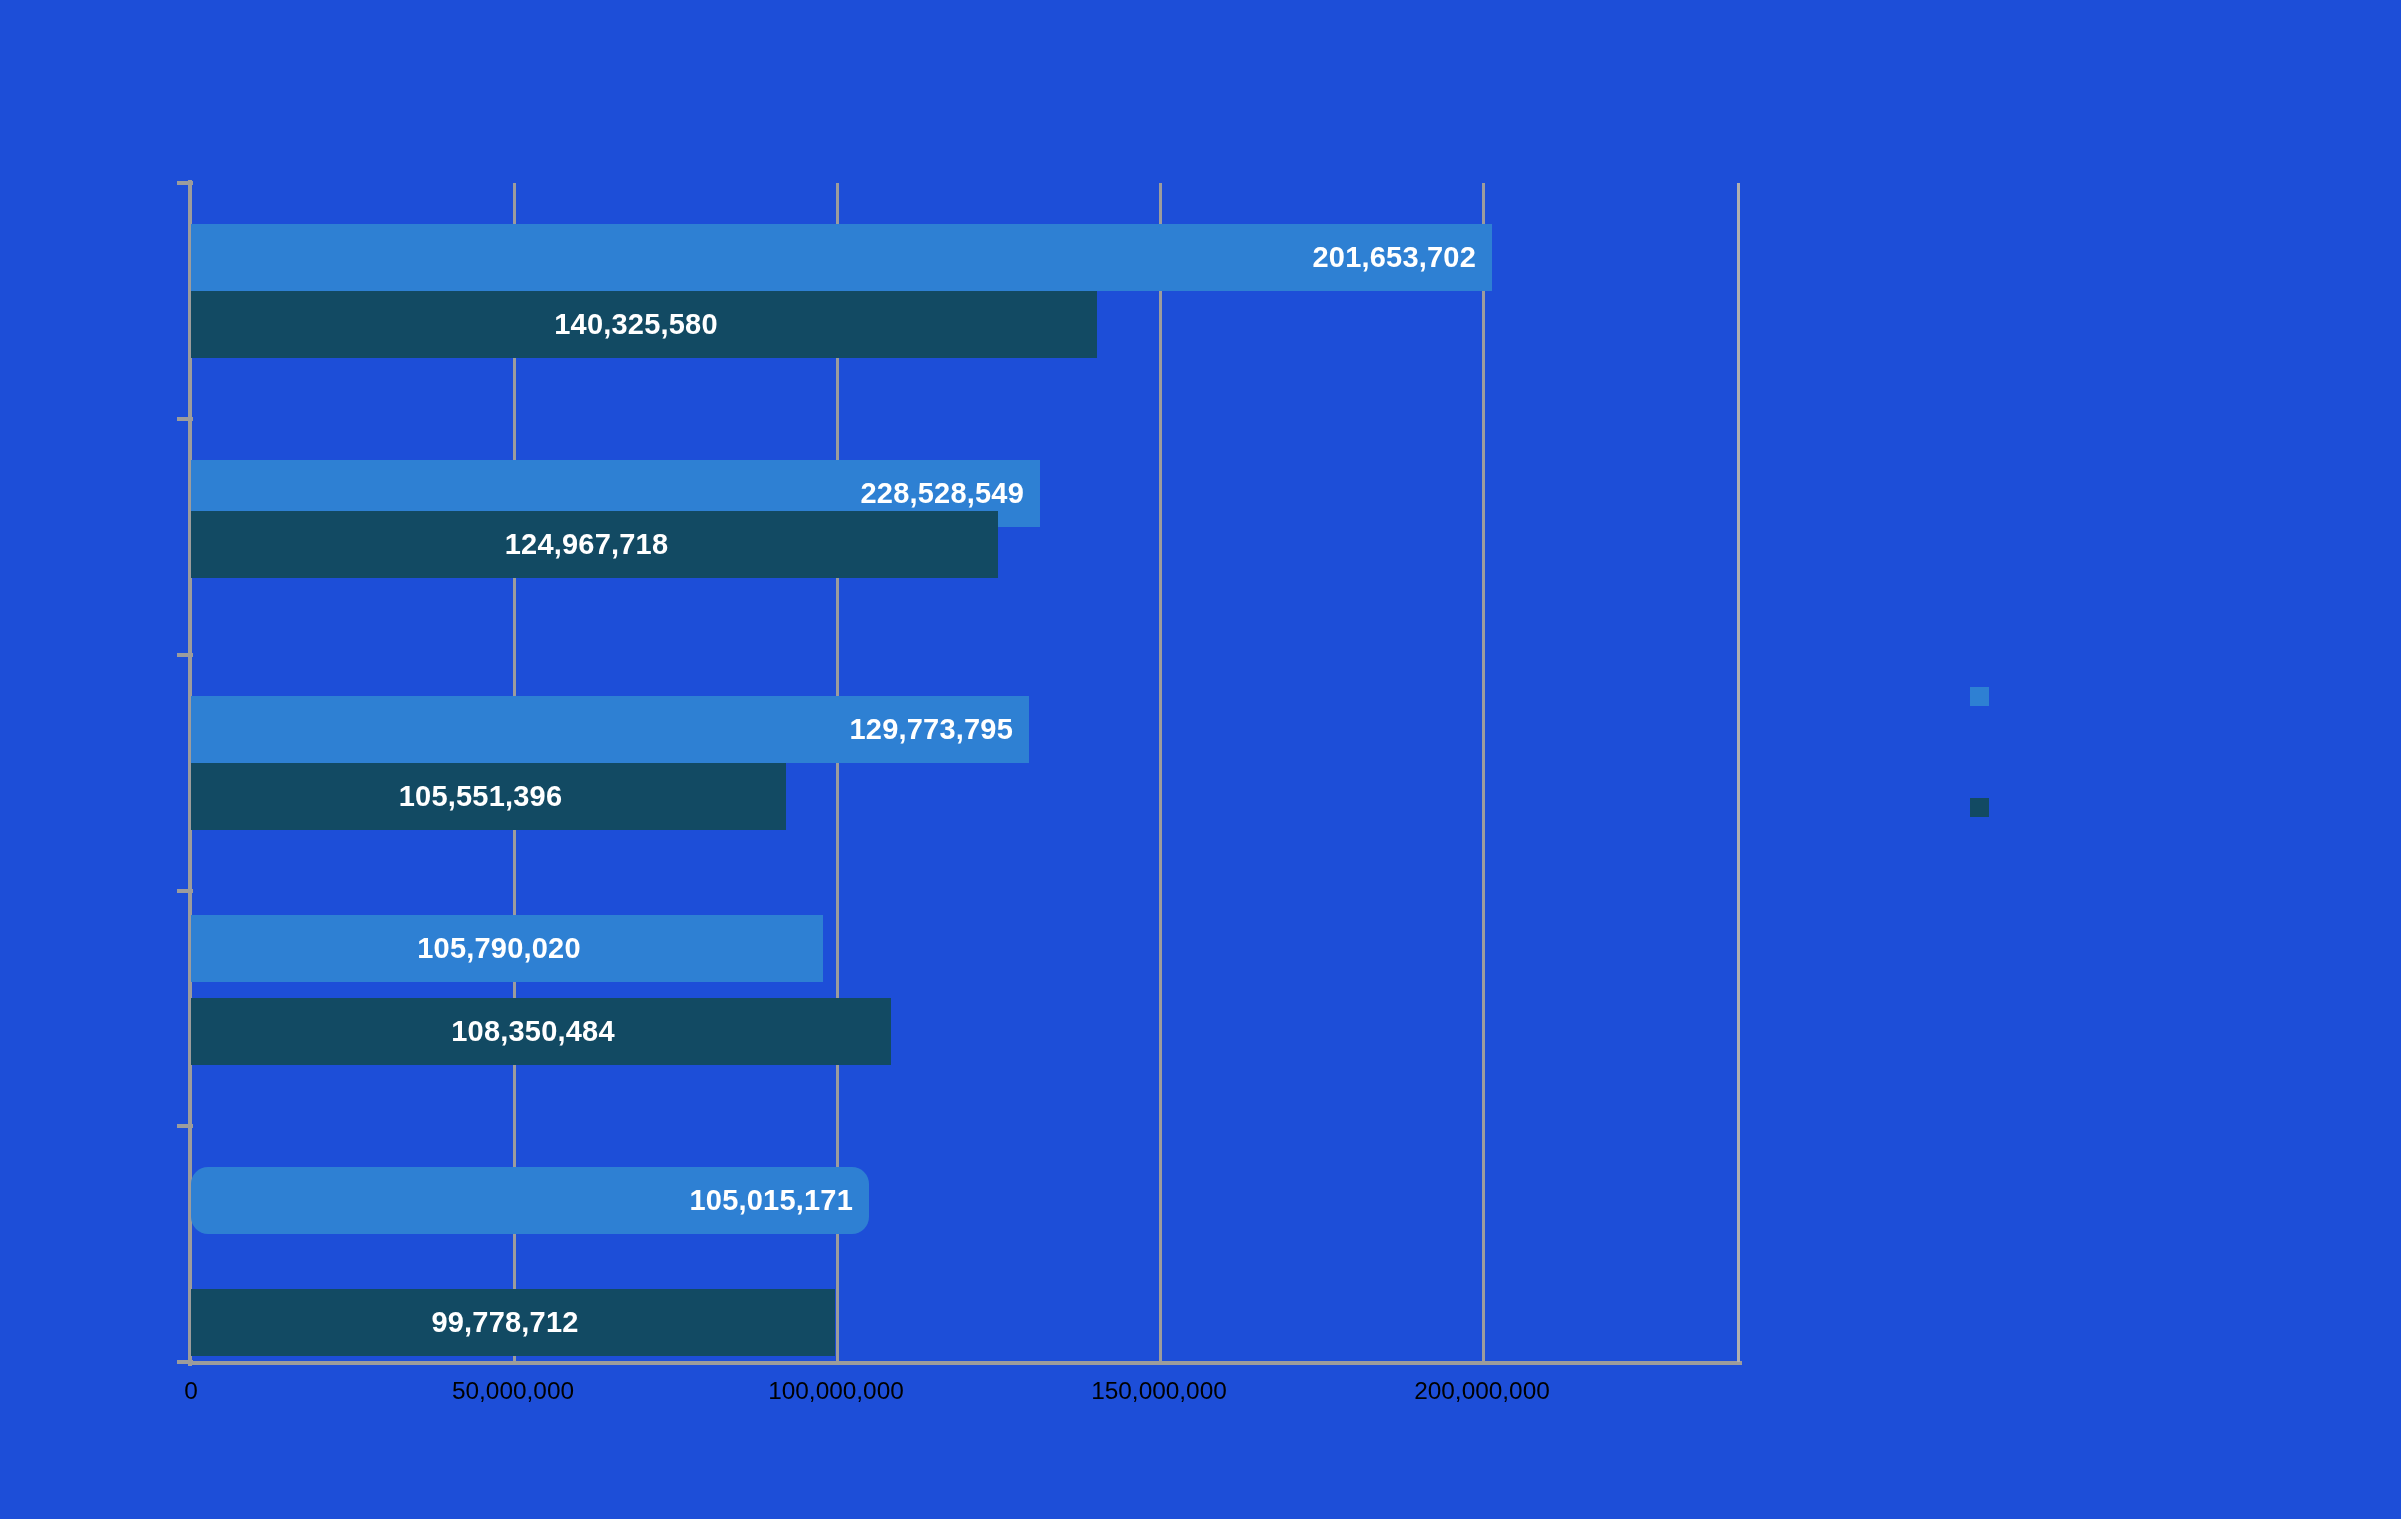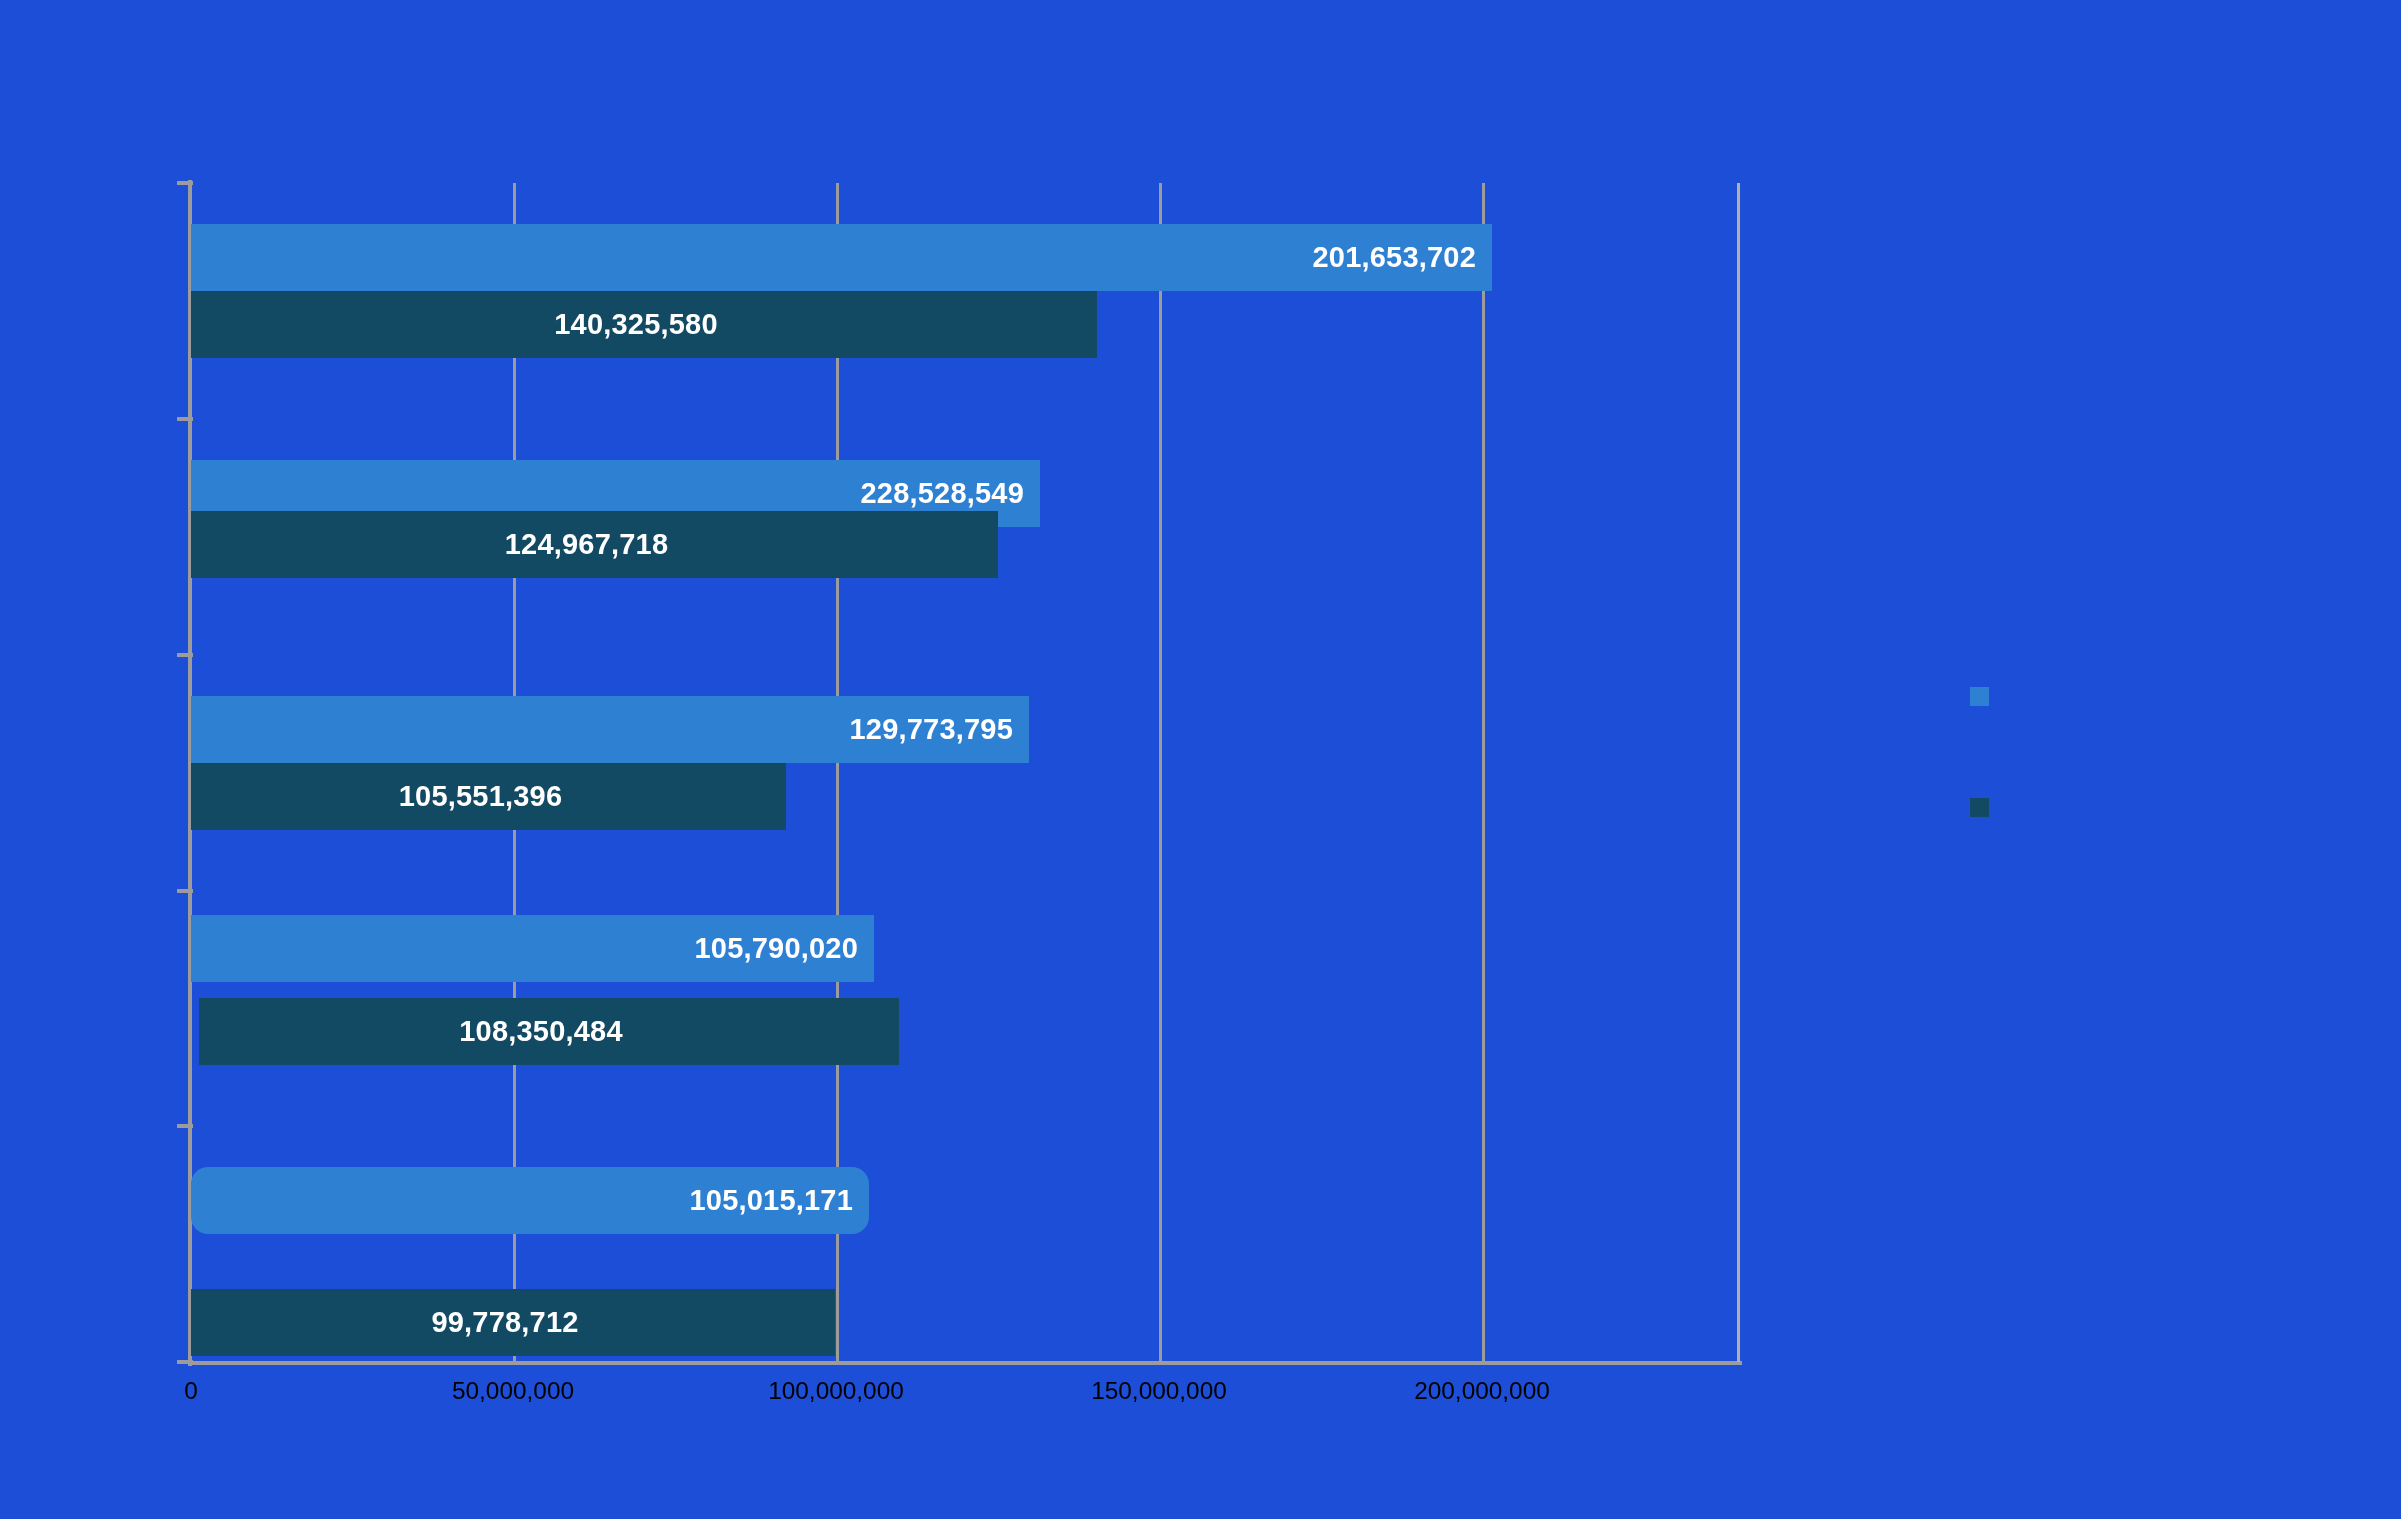--- a/index.html
+++ b/index.html
@@ -197,24 +197,24 @@
     <div class="bar-group">
       <div class="bar series-0" style="top:513px; height:67px; width:838px;">
         <span class="bar-label">129,773,795</span>
       </div>
       <div class="bar series-1" style="top:580px; height:67px; width:595px;">
         <span class="bar-label">105,551,396</span>
       </div>
     </div>
 
     <div class="bar-group">
-      <div class="bar series-0" style="top:732px; height:67px; width:683px;">
+      <div class="bar series-0" style="top:732px; height:67px; width:632px;justify-content:center;">
         <span class="bar-label">105,790,020</span>
       </div>
-      <div class="bar series-1" style="top:815px; height:67px; width:700px;margin-left:8px;">
+      <div class="bar series-1" style="top:815px; height:67px; width:700px;">
         <span class="bar-label">108,350,484</span>
       </div>
     </div>
 
     <div class="bar-group">
       <div class="bar series-0" style="top:984px; height:67px; width:678px;border-radius:17px;">
         <span class="bar-label">105,015,171</span>
       </div>
       <div class="bar series-1" style="top:1106px; height:67px; width:644px;">
         <span class="bar-label">99,778,712</span>

